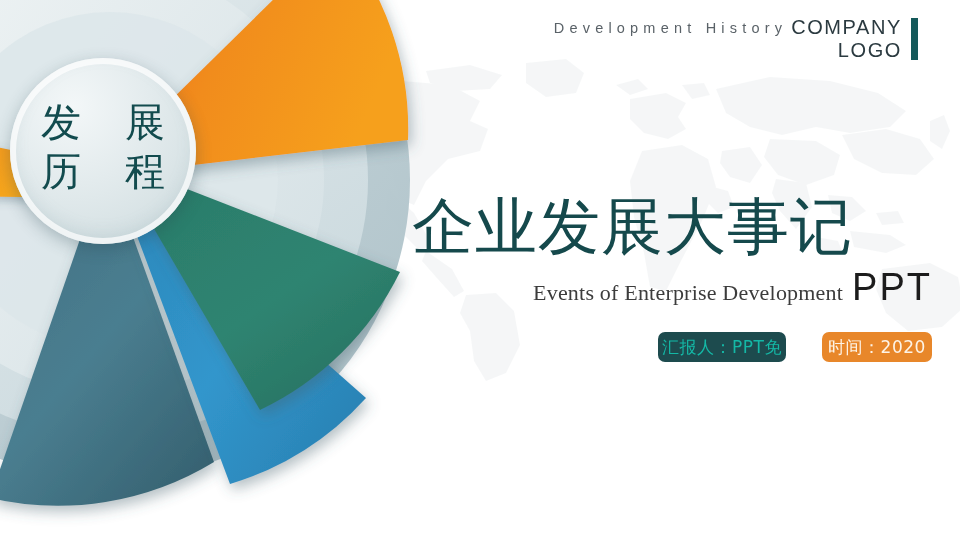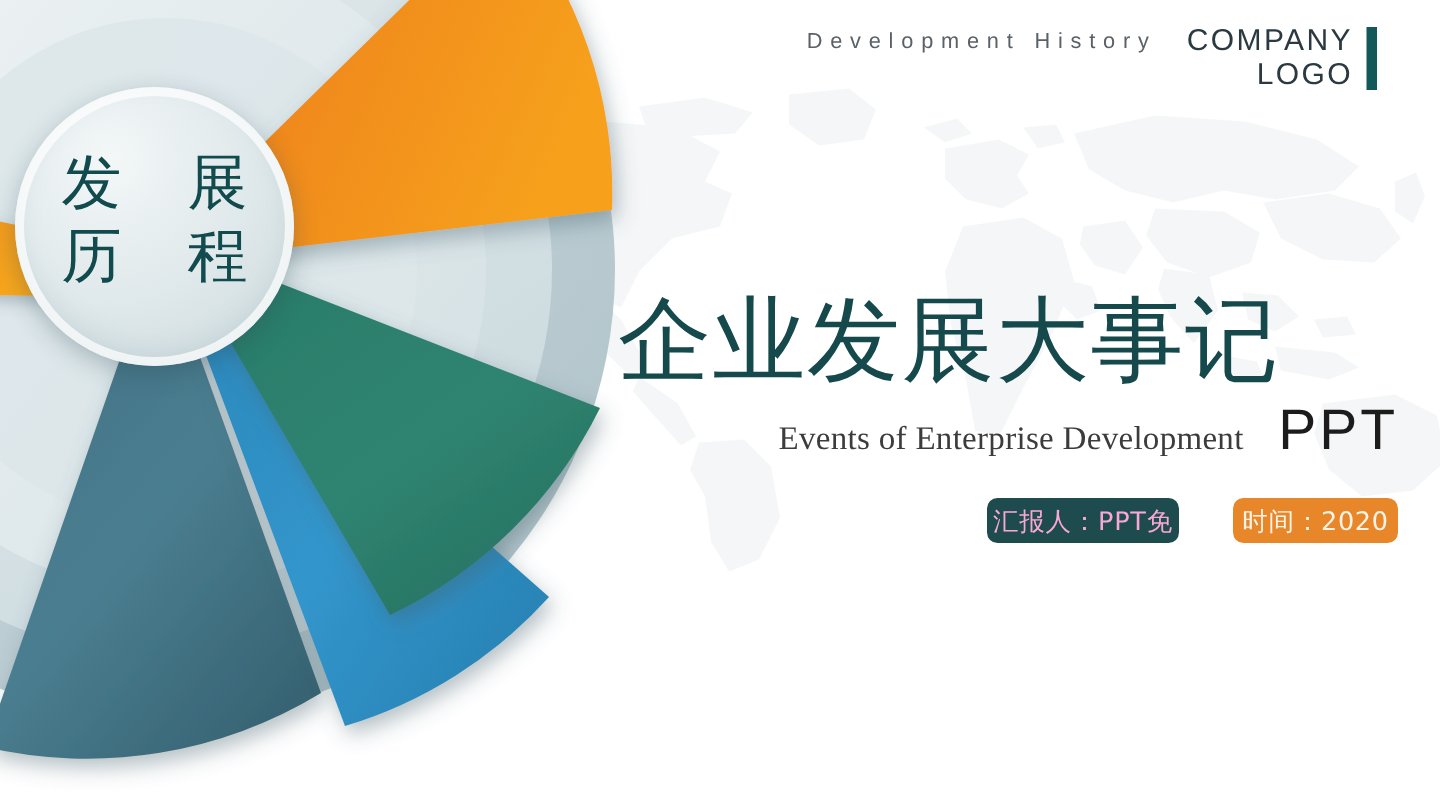--- a/index.html
+++ b/index.html
@@ -56,21 +56,21 @@
     display:flex;flex-direction:column;align-items:flex-end;
   }
   #header-row1{display:flex;align-items:center;justify-content:flex-end;}
   #header-row2{display:flex;align-items:center;justify-content:flex-end;}
   .hdr-dev{
     color:#5a6268;font-size:14.5px;letter-spacing:5.2px;
     font-weight:400;white-space:nowrap;
   }
   .hdr-company{
     color:#2b3a40;font-size:20px;letter-spacing:1.6px;
-    font-weight:400;white-space:nowrap;margin-left:20px;
+    font-weight:400;white-space:nowrap;margin-left:4px;
   }
   .hdr-logo{
     color:#2b3a40;font-size:20px;letter-spacing:1.6px;
     font-weight:400;white-space:nowrap;margin-left:48px;
   }
   #accent-bar{
     width:7px;height:42px;background:#14595a;
     margin-left:9px;flex:0 0 auto;
     align-self:flex-start;margin-top:2px;
   }
@@ -93,32 +93,32 @@
     display:flex;align-items:baseline;justify-content:flex-end;
     margin-top:8px;
   }
   #subtitle-en{
     color:#3c3c3c;font-size:22px;font-weight:400;letter-spacing:.2px;
     white-space:nowrap;
     font-family:Liberation Serif, serif;
   }
   #subtitle-ppt{
     color:#1c1c1c;font-size:38px;font-weight:400;letter-spacing:2px;
-    margin-left:23px;white-space:nowrap;
+    margin-left:9px;white-space:nowrap;
   }
 
   
   #badges{
     position:absolute;right:28px;top:332px;
     display:flex;align-items:center;gap:36px;z-index:7;
   }
   .badge{
     border-radius:7px;
     font-size:17px;font-weight:400;
-    color:#f9a8d4;
+    color:#14b8a6;
     display:flex;align-items:center;justify-content:center;
     white-space:nowrap;
     font-family:"DejaVu Sans","Liberation Sans",sans-serif;
   }
   #badge-presenter{
     background:#1d4b4e;
     width:128px;height:30px;
     letter-spacing:.5px;
   }
   #badge-presenter .badge-txt{

